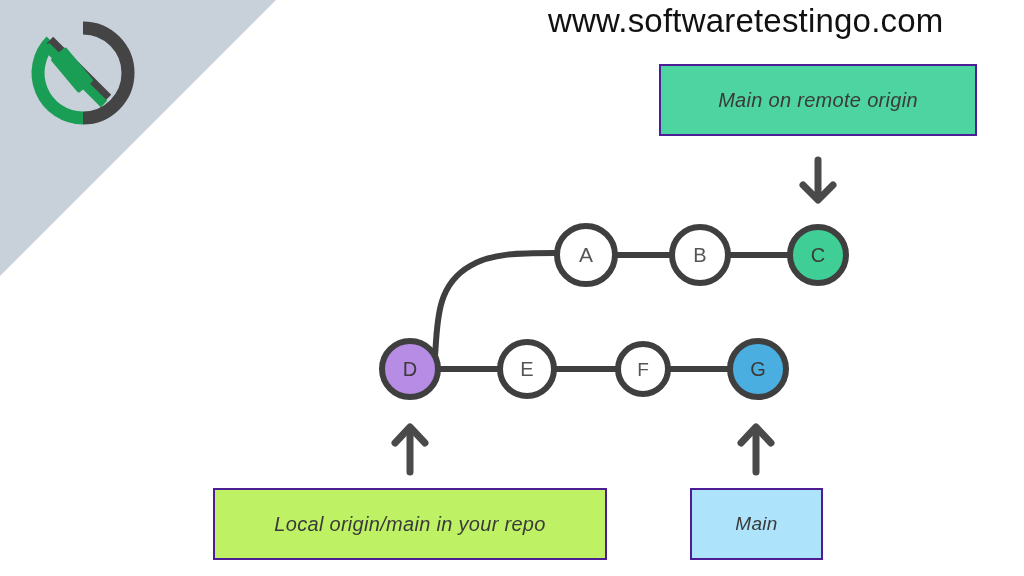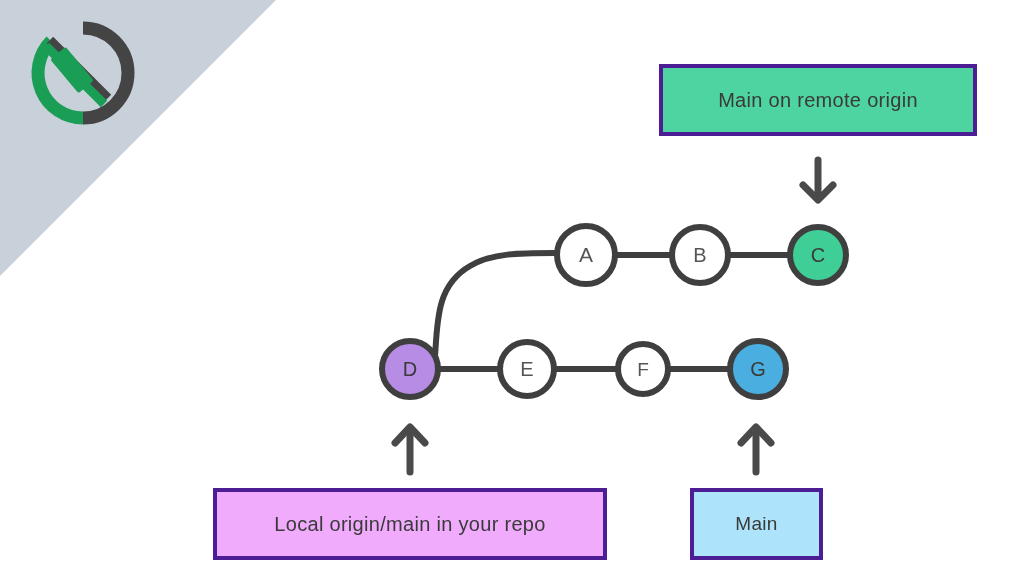--- a/index.html
+++ b/index.html
@@ -53,42 +53,43 @@
   .graph {
     position: absolute;
     left: 0;
     top: 0;
   }
 
   
   .label-box {
     position: absolute;
     box-sizing: border-box;
-    border: 4px solid #4c1d95;
+    border: 2px solid #4c1d95;
     display: flex;
     align-items: center;
     justify-content: center;
     color: #3a3a3a;
     font-size: 20px;
     letter-spacing: 0.3px;
     white-space: nowrap;
+    font-style: italic;
   }
   .box-remote {
     left: 659px;
     top: 64px;
     width: 318px;
     height: 72px;
     background: #4ed4a0;
   }
   .box-local {
     left: 213px;
     top: 488px;
     width: 394px;
     height: 72px;
-    background: #f0abfc;
+    background: #bef264;
   }
   .box-main {
     left: 690px;
     top: 488px;
     width: 133px;
     height: 72px;
     background: #ade3fb;
     font-size: 19px;
     text-align: center;
   }
@@ -103,20 +104,21 @@
   <div class="logo">
     <svg width="110" height="110" viewBox="0 0 110 110">
       <path d="M55 10 a45 45 0 0 1 0 90" fill="none" stroke="#444444" stroke-width="13"></path>
       <path d="M55 100 a45 45 0 0 1 -31.8 -76.8" fill="none" stroke="#1a9e55" stroke-width="13"></path>
       <line x1="22" y1="22" x2="80" y2="80" stroke="#444444" stroke-width="9"></line>
       <line x1="18" y1="28" x2="76" y2="86" stroke="#1a9e55" stroke-width="9"></line>
       <rect x="34" y="30" width="20" height="44" rx="2" transform="rotate(-40 44 52)" fill="#1a9e55"></rect>
     </svg>
   </div>
 
+  <div class="site-url">www.softwaretestingo.com</div>
 
   <svg class="graph" width="1024" height="576">
     <g stroke="#3f3f3f" fill="none" stroke-width="6" stroke-linecap="round">
 
       <path d="M432 385 C 440 340, 428 290, 470 266 C 492 253, 520 253, 554 253" stroke-width="6"></path>
 
       <line x1="616" y1="255" x2="672" y2="255"></line>
       <line x1="728" y1="255" x2="790" y2="255"></line>
 
       <line x1="438" y1="369" x2="500" y2="369"></line>

